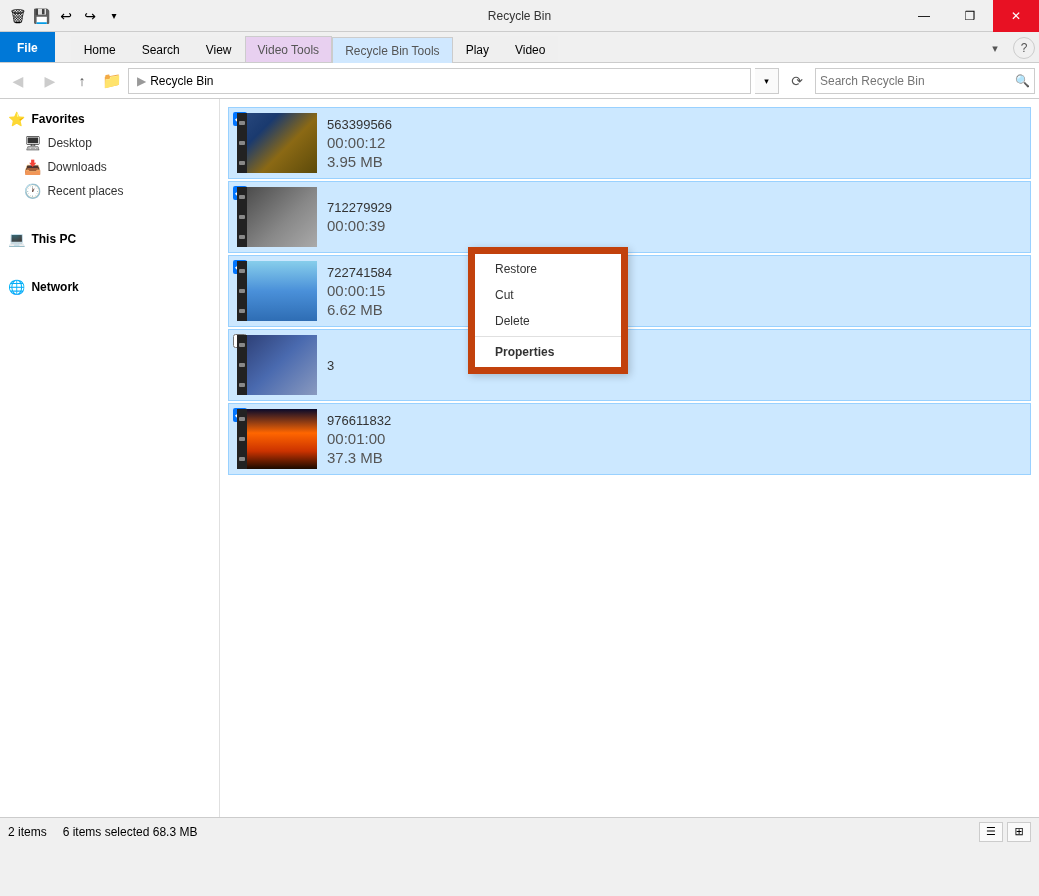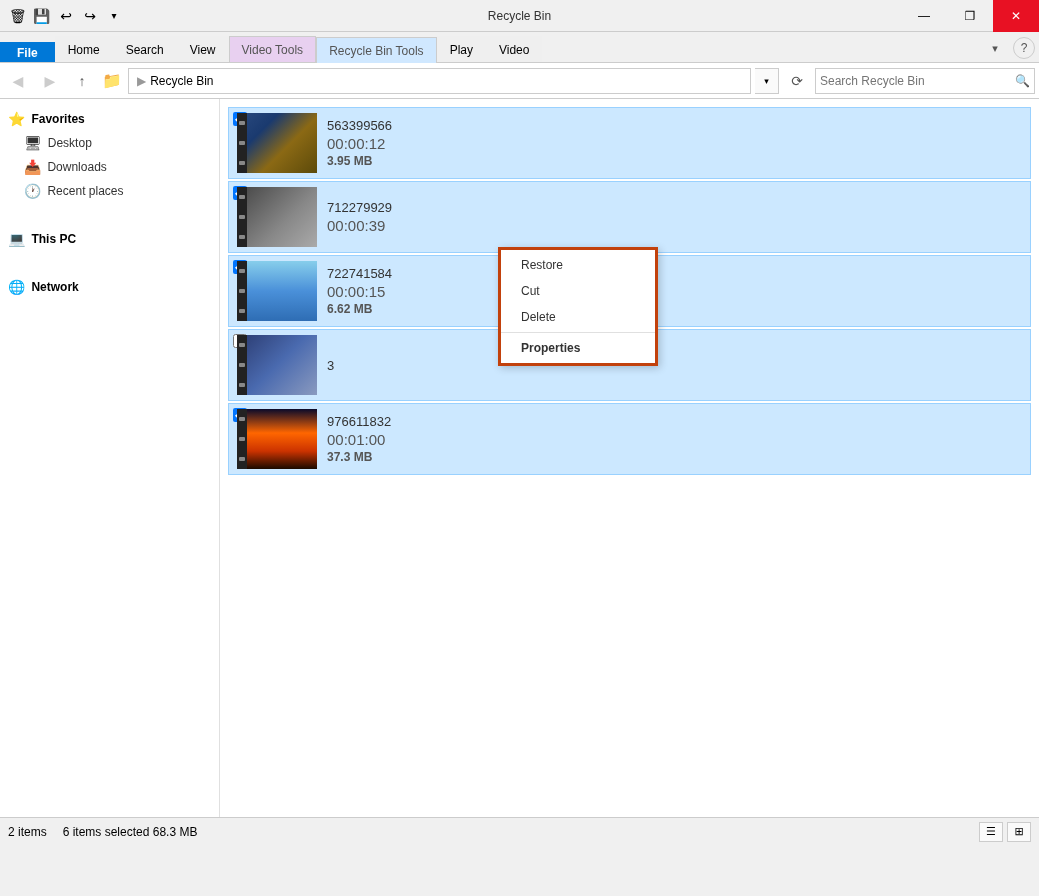--- a/index.html
+++ b/index.html
@@ -15,21 +15,21 @@
     .title-bar-title { position: absolute; left: 50%; transform: translateX(-50%); font-size: 12px; color: #333; }
     .title-bar-controls { margin-left: auto; display: flex; }
     .title-btn { width: 46px; height: 32px; border: none; background: transparent; cursor: pointer; font-size: 12px; display: flex; align-items: center; justify-content: center; }
     .title-btn.close { background: #e81123; color: white; }
 
     
     .ribbon { background: #f0f0f0; border-bottom: 1px solid #ccc; }
     .ribbon-tabs { display: flex; height: 30px; align-items: flex-end; padding-left: 0; }
     .ribbon-tab { padding: 4px 12px; font-size: 12px; cursor: pointer; border: 1px solid transparent; border-bottom: none; height: 26px; display: flex; align-items: center; }
     .ribbon-tab.active { background: white; border-color: #ccc; border-bottom-color: white; margin-bottom: -1px; z-index: 1; }
-    .ribbon-tab.file { background: #0078d7; color: white; font-weight: bold; padding: 4px 16px; margin-right: 0; height: 20px; }
+    .ribbon-tab.file { background: #0078d7; color: white; font-weight: bold; padding: 4px 16px; margin-right: 16px; height: 30px; }
     .ribbon-tab.video-tools { background: #e8d0f0; color: #555; border-color: #ccc; }
     .ribbon-tab.recycle-tools { background: #d0e8ff; color: #555; border-color: #ccc; }
     .ribbon-commands { background: white; border-bottom: 1px solid #ccc; height: 52px; display: flex; align-items: center; padding: 0 8px; gap: 8px; }
     .ribbon-group { display: flex; flex-direction: column; align-items: center; padding: 0 8px; border-right: 1px solid #e0e0e0; height: 100%; justify-content: center; }
     .ribbon-btn { padding: 4px 10px; font-size: 11px; border: 1px solid #ccc; background: #fafafa; cursor: pointer; border-radius: 2px; }
     .ribbon-spacer { flex: 1; }
     .ribbon-right-icons { display: flex; align-items: center; gap: 4px; padding-right: 4px; }
 
     
     .address-bar { background: white; border-bottom: 1px solid #ccc; height: 36px; display: flex; align-items: center; padding: 0 4px; gap: 4px; }
@@ -64,26 +64,26 @@
     .file-check { position: absolute; top: 4px; left: 4px; width: 14px; height: 14px; }
     .file-thumb {
       width: 80px; height: 60px; background: #333; margin-right: 10px; flex-shrink: 0;
       display: flex; align-items: center; justify-content: center; overflow: hidden; position: relative;
     }
     .film-strip { position: absolute; left: 0; top: 0; width: 10px; height: 100%; background: #222; display: flex; flex-direction: column; justify-content: space-around; align-items: center; }
     .film-hole { width: 6px; height: 4px; background: #888; border-radius: 1px; }
     .file-info { display: flex; flex-direction: column; gap: 2px; }
     .file-name { font-size: 13px; color: #333; }
     .file-duration { font-size: 15px; color: #555; }
-    .file-size { font-size: 12px; color: #555; font-weight: bold; }
+    .file-size { font-size: 15px; color: #555; }
 
     
     .context-menu {
-      position: absolute; top: 148px; left: 278px; background: white;
-      border: 3px solid #c2410c; box-shadow: 2px 2px 8px rgba(0,0,0,0.2);
+      position: absolute; top: 148px; left: 248px; background: white;
+      border: 7px solid #c2410c; box-shadow: 2px 2px 8px rgba(0,0,0,0.2);
       z-index: 100; min-width: 160px; padding: 2px 0;
     }
     .context-item {
       padding: 6px 20px; font-size: 12px; cursor: pointer; color: #333;
     }
     .context-item.bold { font-weight: bold; }
     .context-separator { height: 1px; background: #e0e0e0; margin: 2px 0; }
 
     
     .status-bar {

